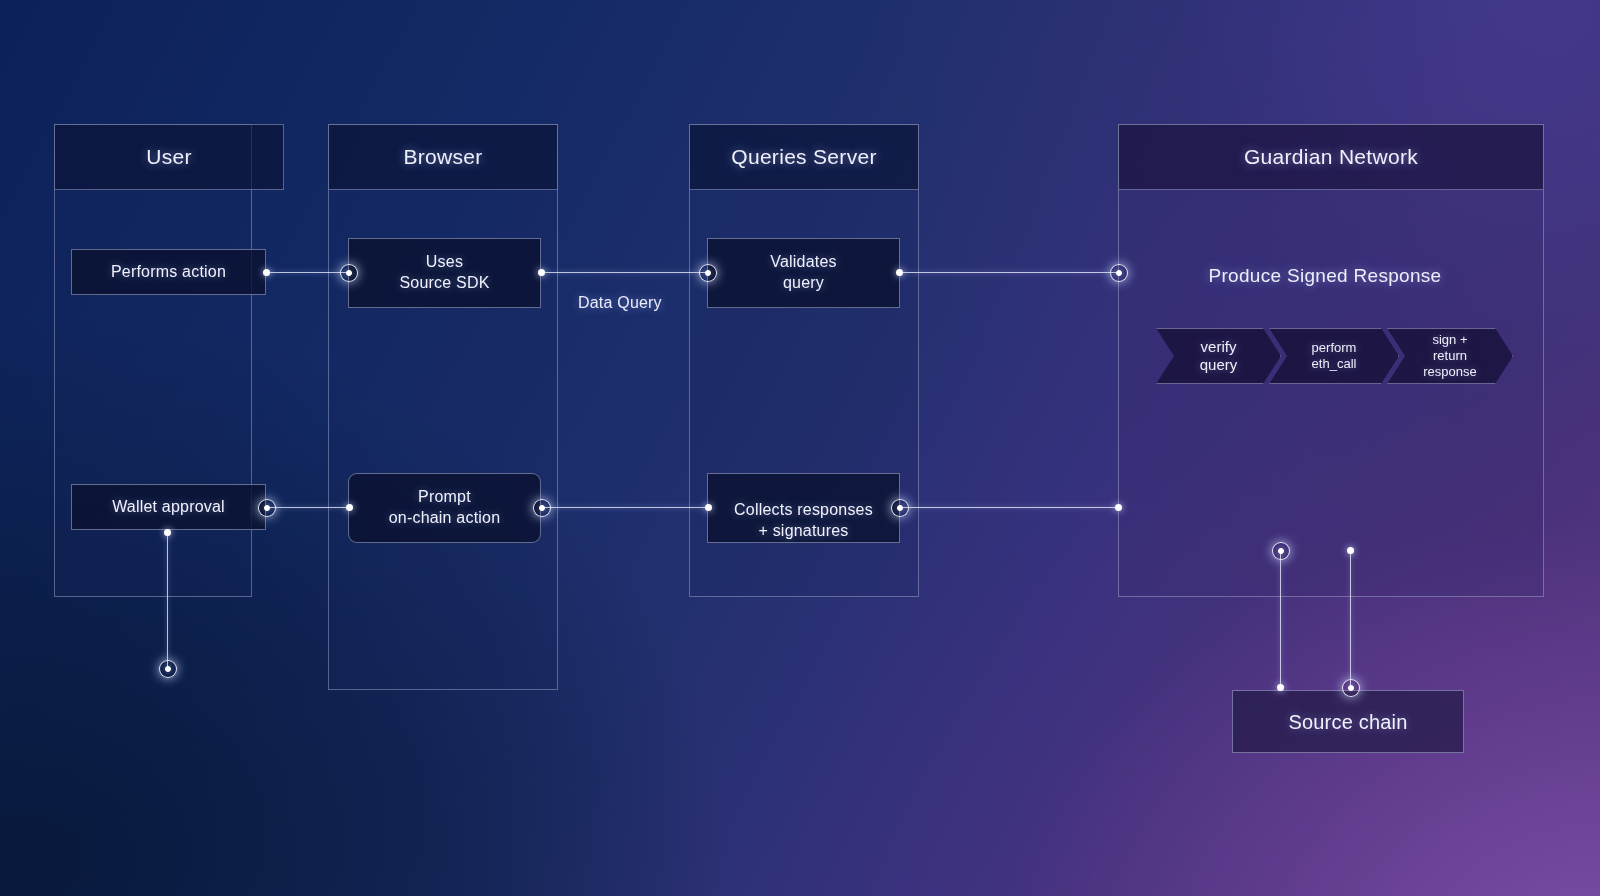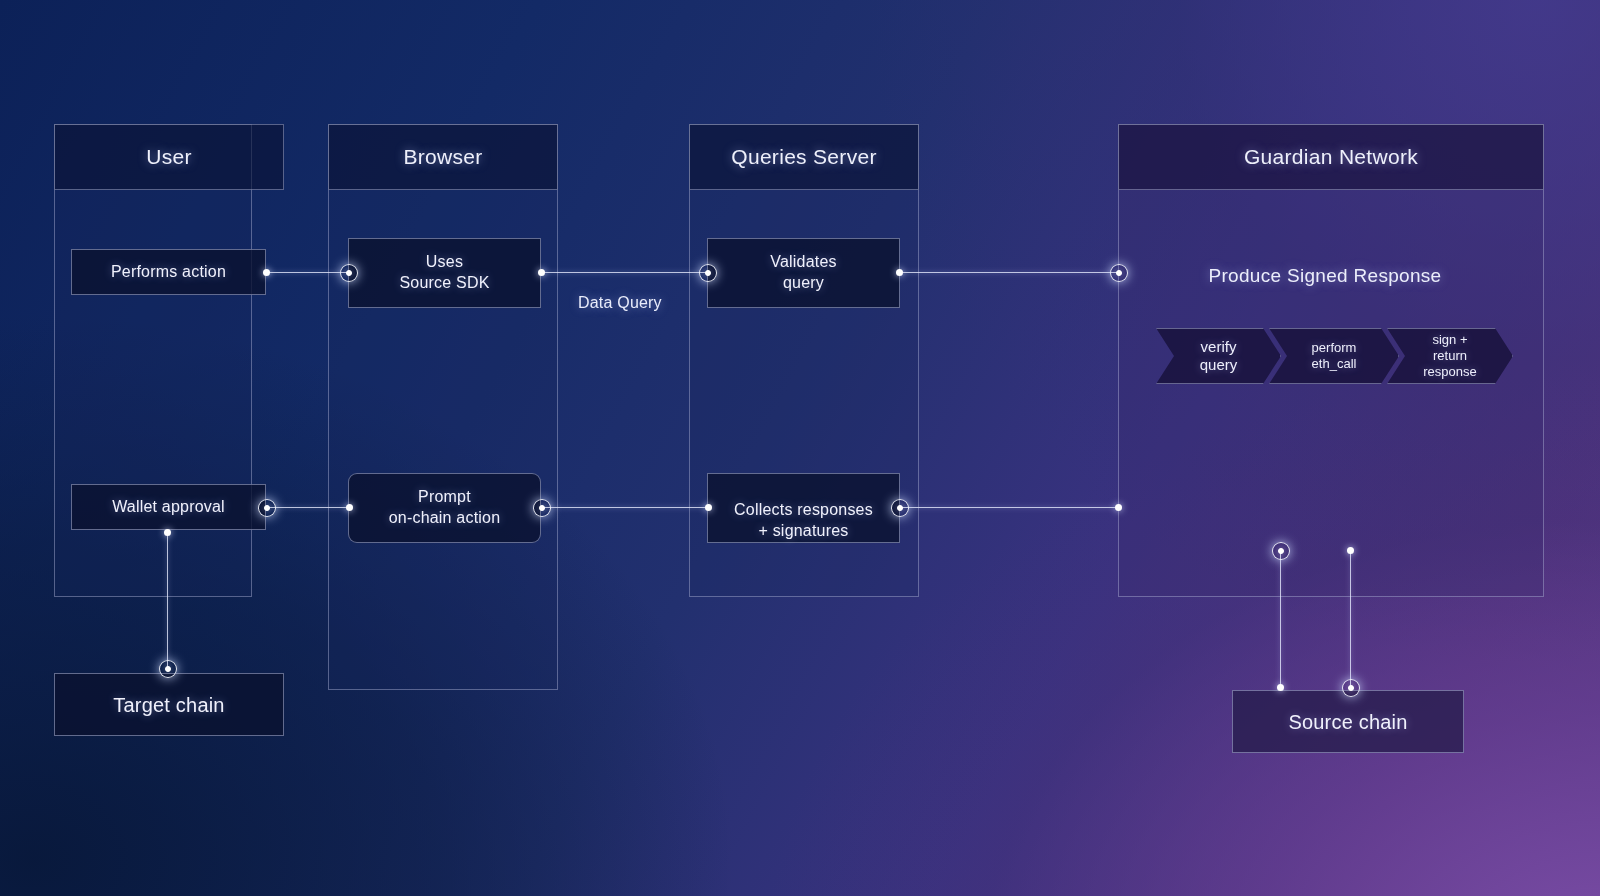--- a/index.html
+++ b/index.html
@@ -234,23 +234,20 @@
     </div>
   </div>
 
   <div class="node" style="left:707px; top:473px; width:193px; height:70px; font-size:16px;align-items:flex-end;">
     <div>
       <div>Collects responses</div>
       <div>+ signatures</div>
     </div>
   </div>
 
-  <div class="node" style="left:54px; top:673px; width:230px; height:63px; font-size:20px;">
-    <span>Target chain</span>
-  </div>
 
   <div class="node lighter" style="left:1232px; top:690px; width:232px; height:63px; font-size:20px;">
     <span>Source chain</span>
   </div>
 
   <div class="dot" style="left:266px; top:272px;"></div>
   <div class="dot-ring" style="left:348px; top:272px;"></div>
   <div class="dot" style="left:541px; top:272px;"></div>
   <div class="dot-ring" style="left:707px; top:272px;"></div>
   <div class="dot" style="left:899px; top:272px;"></div>

